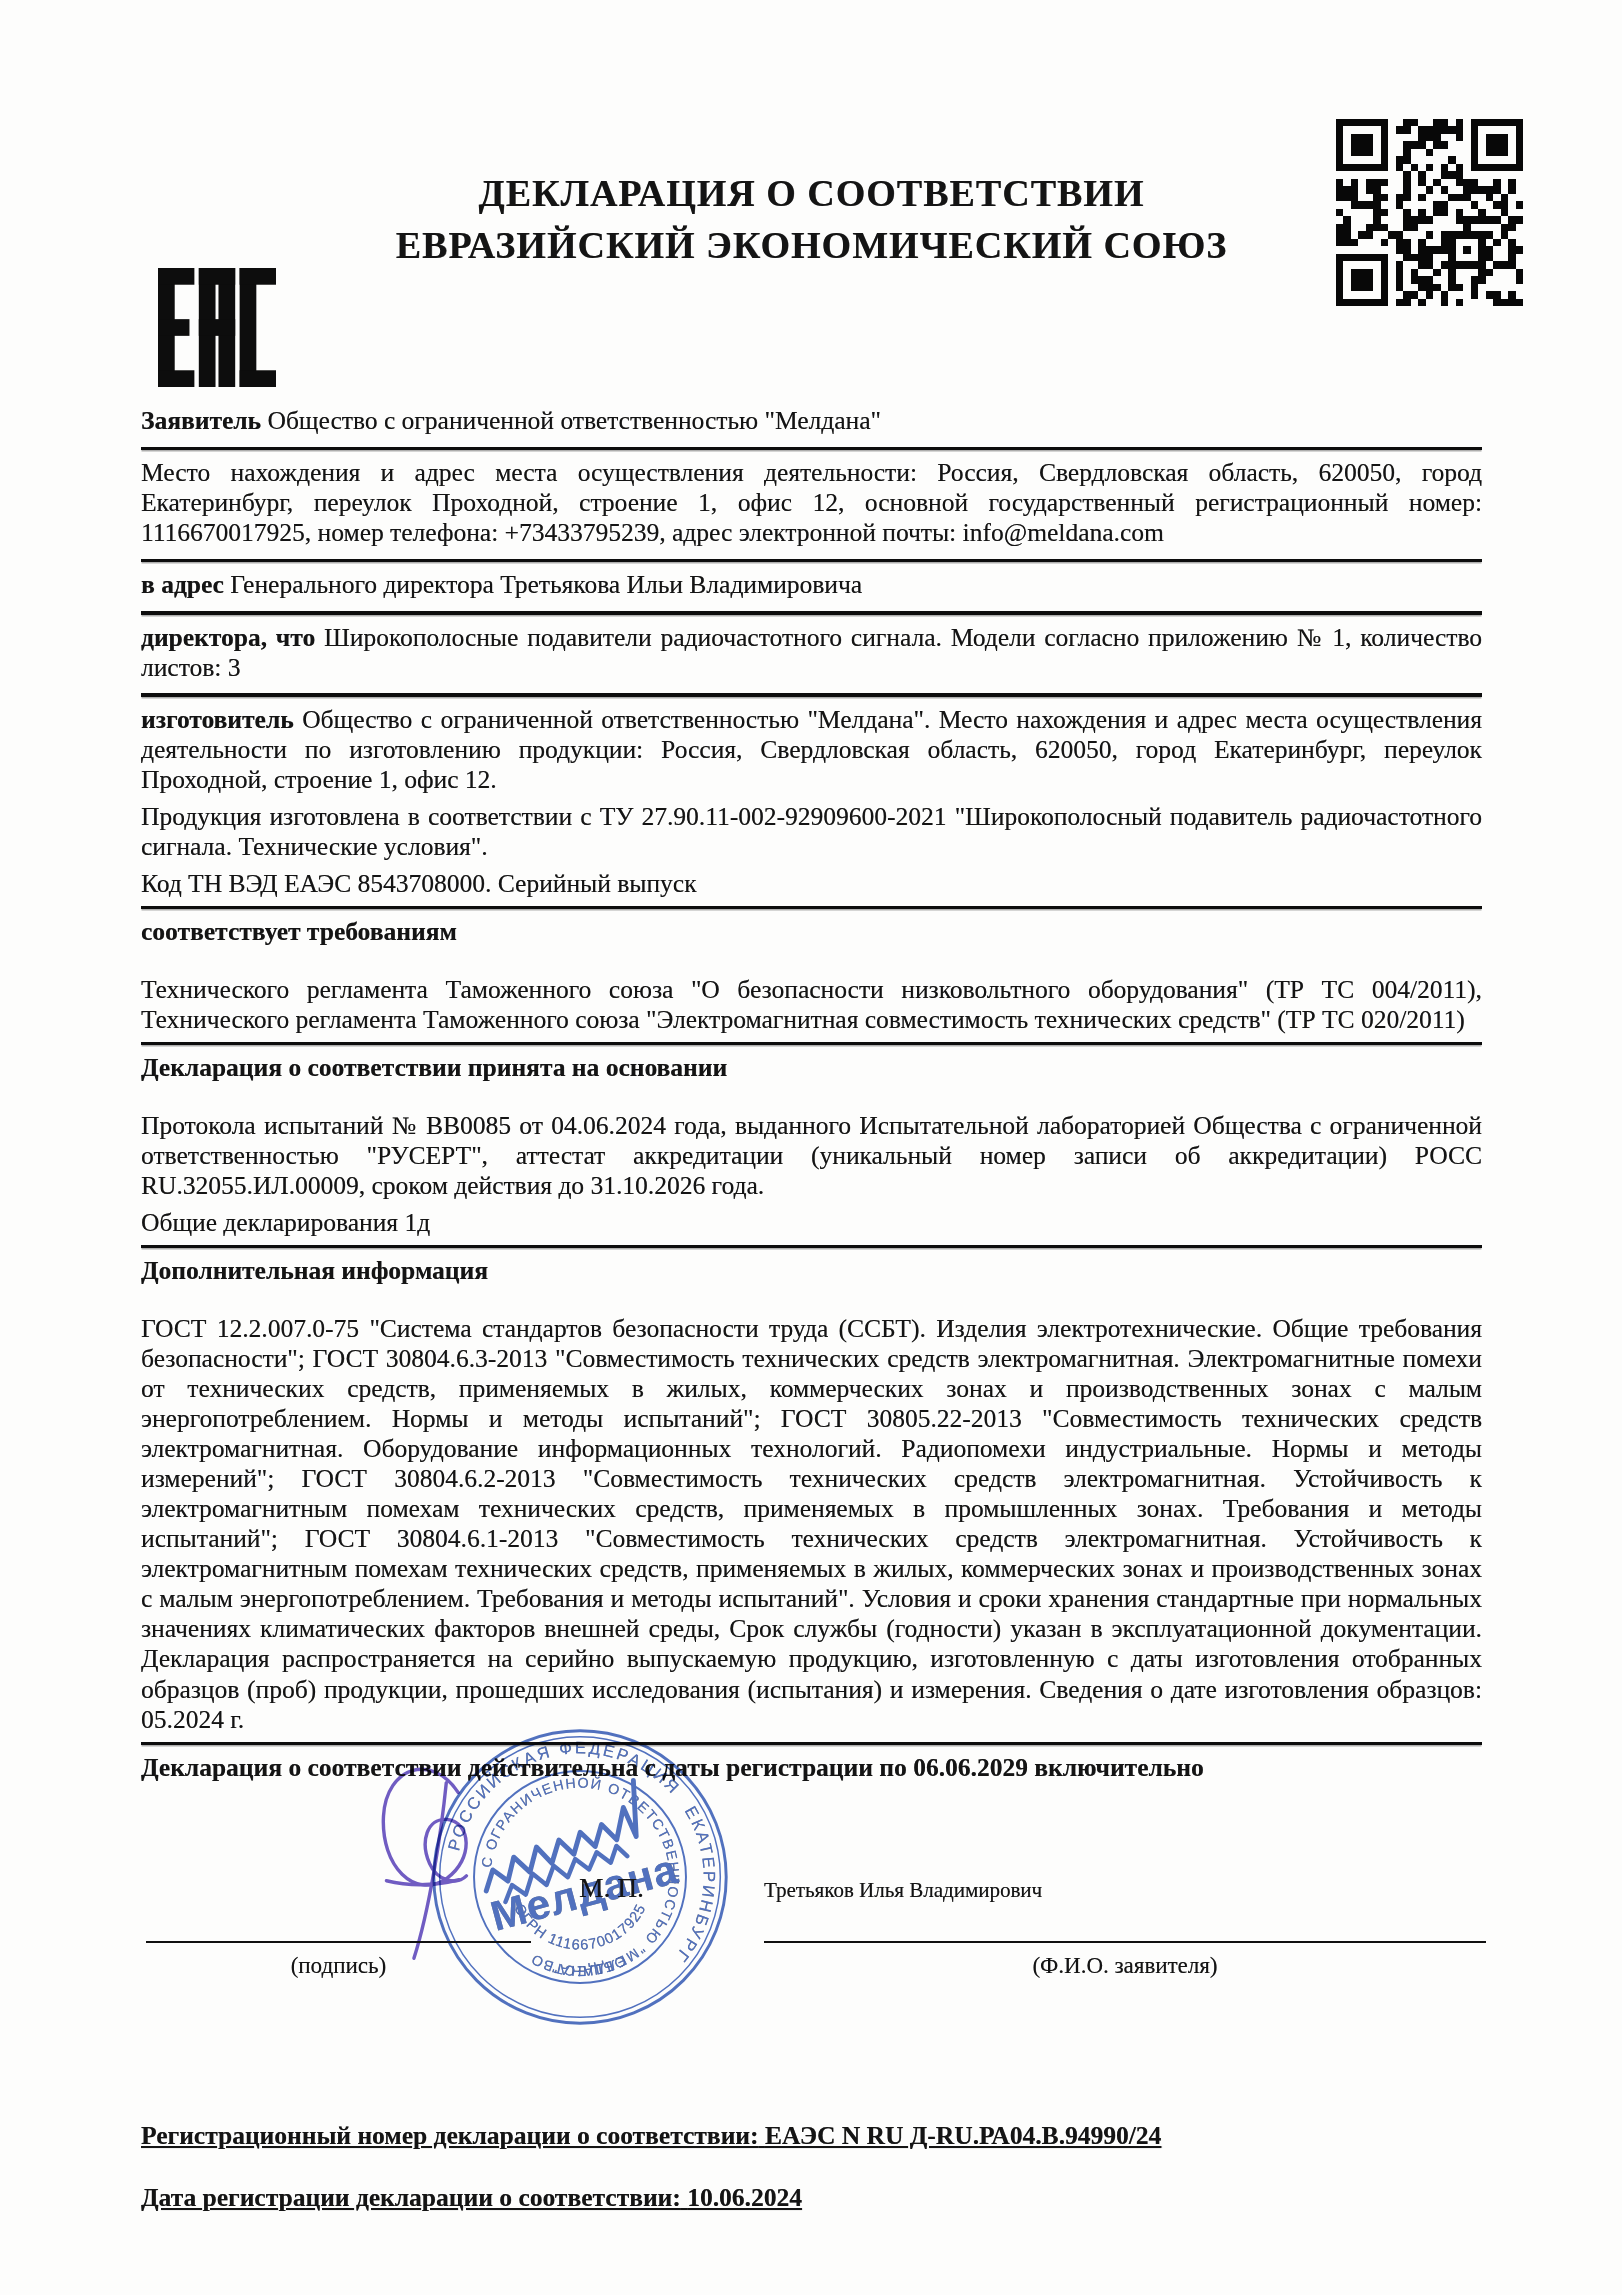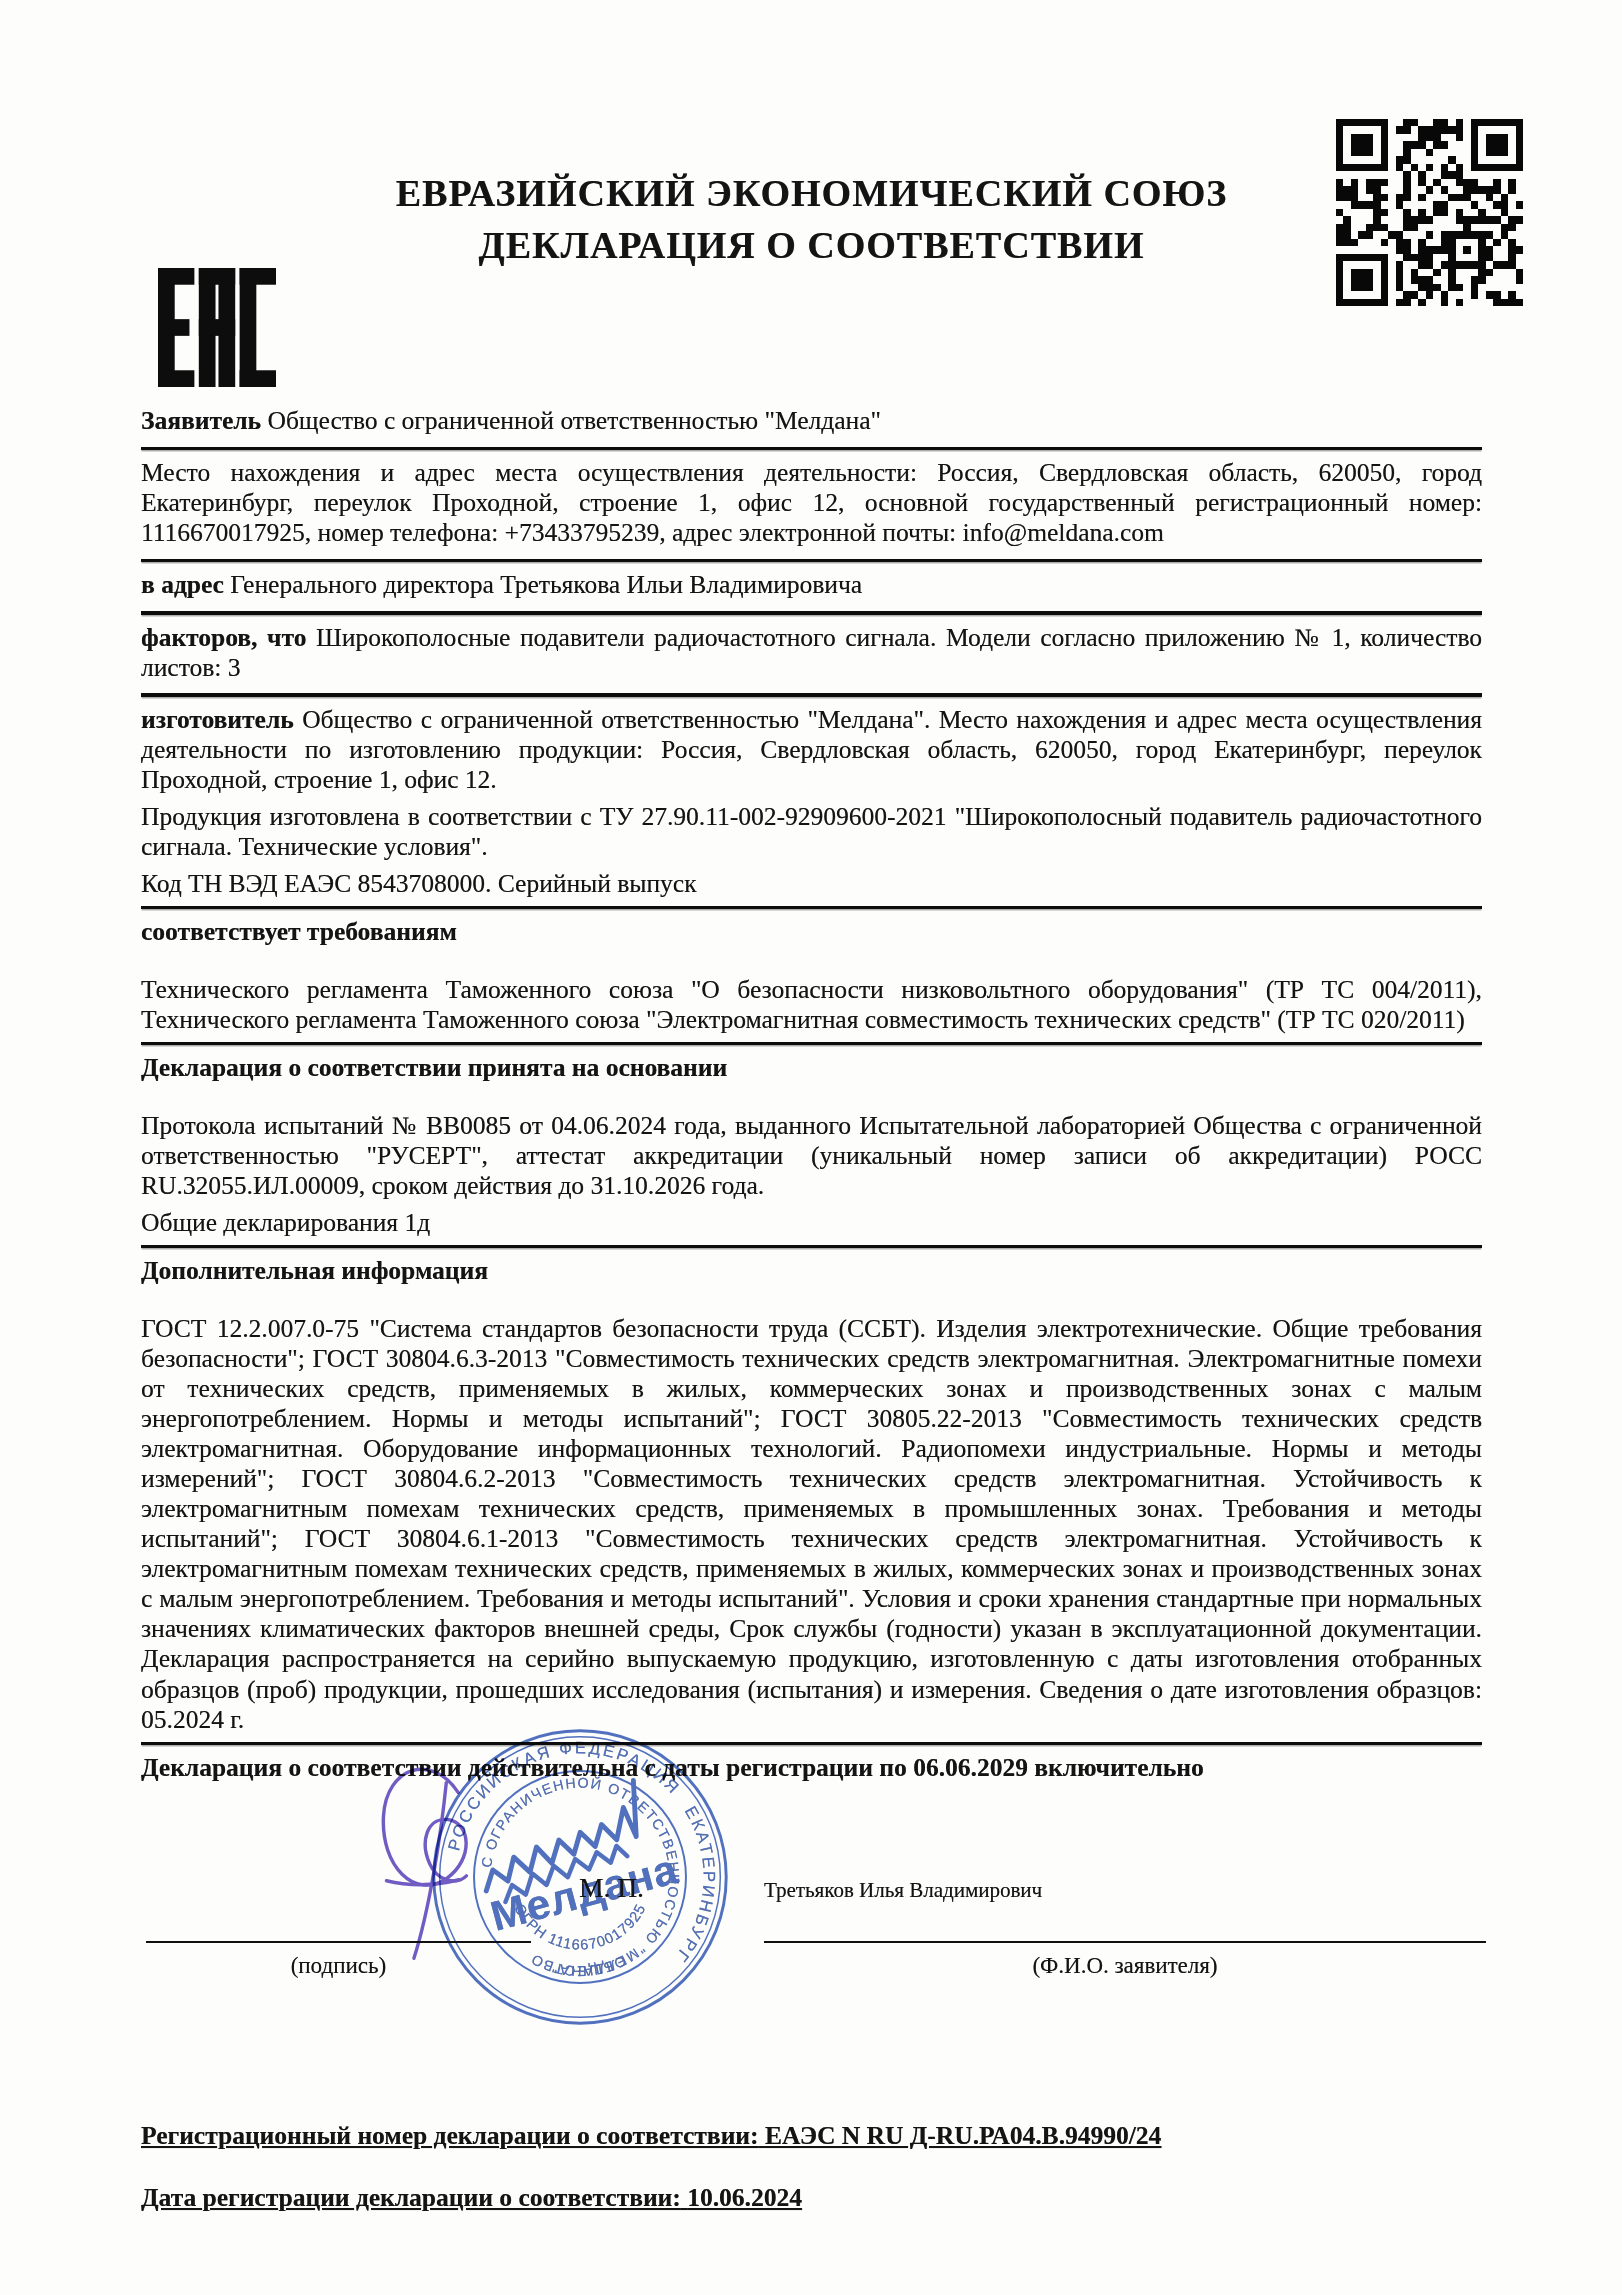--- a/index.html
+++ b/index.html
@@ -74,22 +74,22 @@
           <rect x="123" y="0" width="34" height="242"></rect>
         <rect x="83" y="0" width="74" height="34"></rect>
           <rect x="83" y="104" width="74" height="34"></rect>
         <rect x="166" y="0" width="34" height="242"></rect>
           <rect x="166" y="0" width="74" height="34"></rect>
         <rect x="166" y="208" width="74" height="34"></rect>
       </g>
     </svg>
 
     <div class="titles">
+      <div>ДЕКЛАРАЦИЯ О СООТВЕТСТВИИ</div>
       <div>ЕВРАЗИЙСКИЙ ЭКОНОМИЧЕСКИЙ СОЮЗ</div>
-      <div>ДЕКЛАРАЦИЯ О СООТВЕТСТВИИ</div>
     </div>
 
     <svg id="qr" class="qr" width="187" height="187" viewBox="0 0 25 25" shape-rendering="crispEdges" aria-hidden="true">
         <rect x="0" y="0" width="1" height="1" fill="#080808"></rect>
         <rect x="1" y="0" width="1" height="1" fill="#080808"></rect>
         <rect x="2" y="0" width="1" height="1" fill="#080808"></rect>
         <rect x="3" y="0" width="1" height="1" fill="#080808"></rect>
         <rect x="4" y="0" width="1" height="1" fill="#080808"></rect>
         <rect x="5" y="0" width="1" height="1" fill="#080808"></rect>
         <rect x="6" y="0" width="1" height="1" fill="#080808"></rect>
@@ -419,21 +419,21 @@
     <p class="just">Место нахождения и адрес места осуществления деятельности: Россия, Свердловская область, 620050, город Екатеринбург, переулок Проходной, строение 1, офис 12, основной государственный регистрационный номер: 1116670017925, номер телефона: +73433795239, адрес электронной почты: info@meldana.com</p>
     <div class="rule"></div>
 
     <p>
       <b>в адрес</b>
       <span>Генерального директора Третьякова Ильи Владимировича</span>
     </p>
     <div class="rule"></div>
 
     <p class="just">
-      <b>факторов, что</b>
+      <b>директора, что</b>
       <span>Широкополосные подавители радиочастотного сигнала.  Модели согласно приложению  № 1, количество листов: 3</span>
     </p>
     <div class="rule"></div>
 
     <p class="just">
       <b>изготовитель</b>
       <span>Общество с ограниченной ответственностью "Мелдана". Место нахождения и адрес места осуществления деятельности по изготовлению продукции: Россия, Свердловская область, 620050, город Екатеринбург, переулок Проходной, строение 1, офис 12.</span>
     </p>
     <p class="just">Продукция изготовлена в соответствии с ТУ 27.90.11-002-92909600-2021 "Широкополосный подавитель радиочастотного сигнала. Технические условия".</p>
     <p>Код ТН ВЭД ЕАЭС 8543708000. Серийный выпуск</p>

